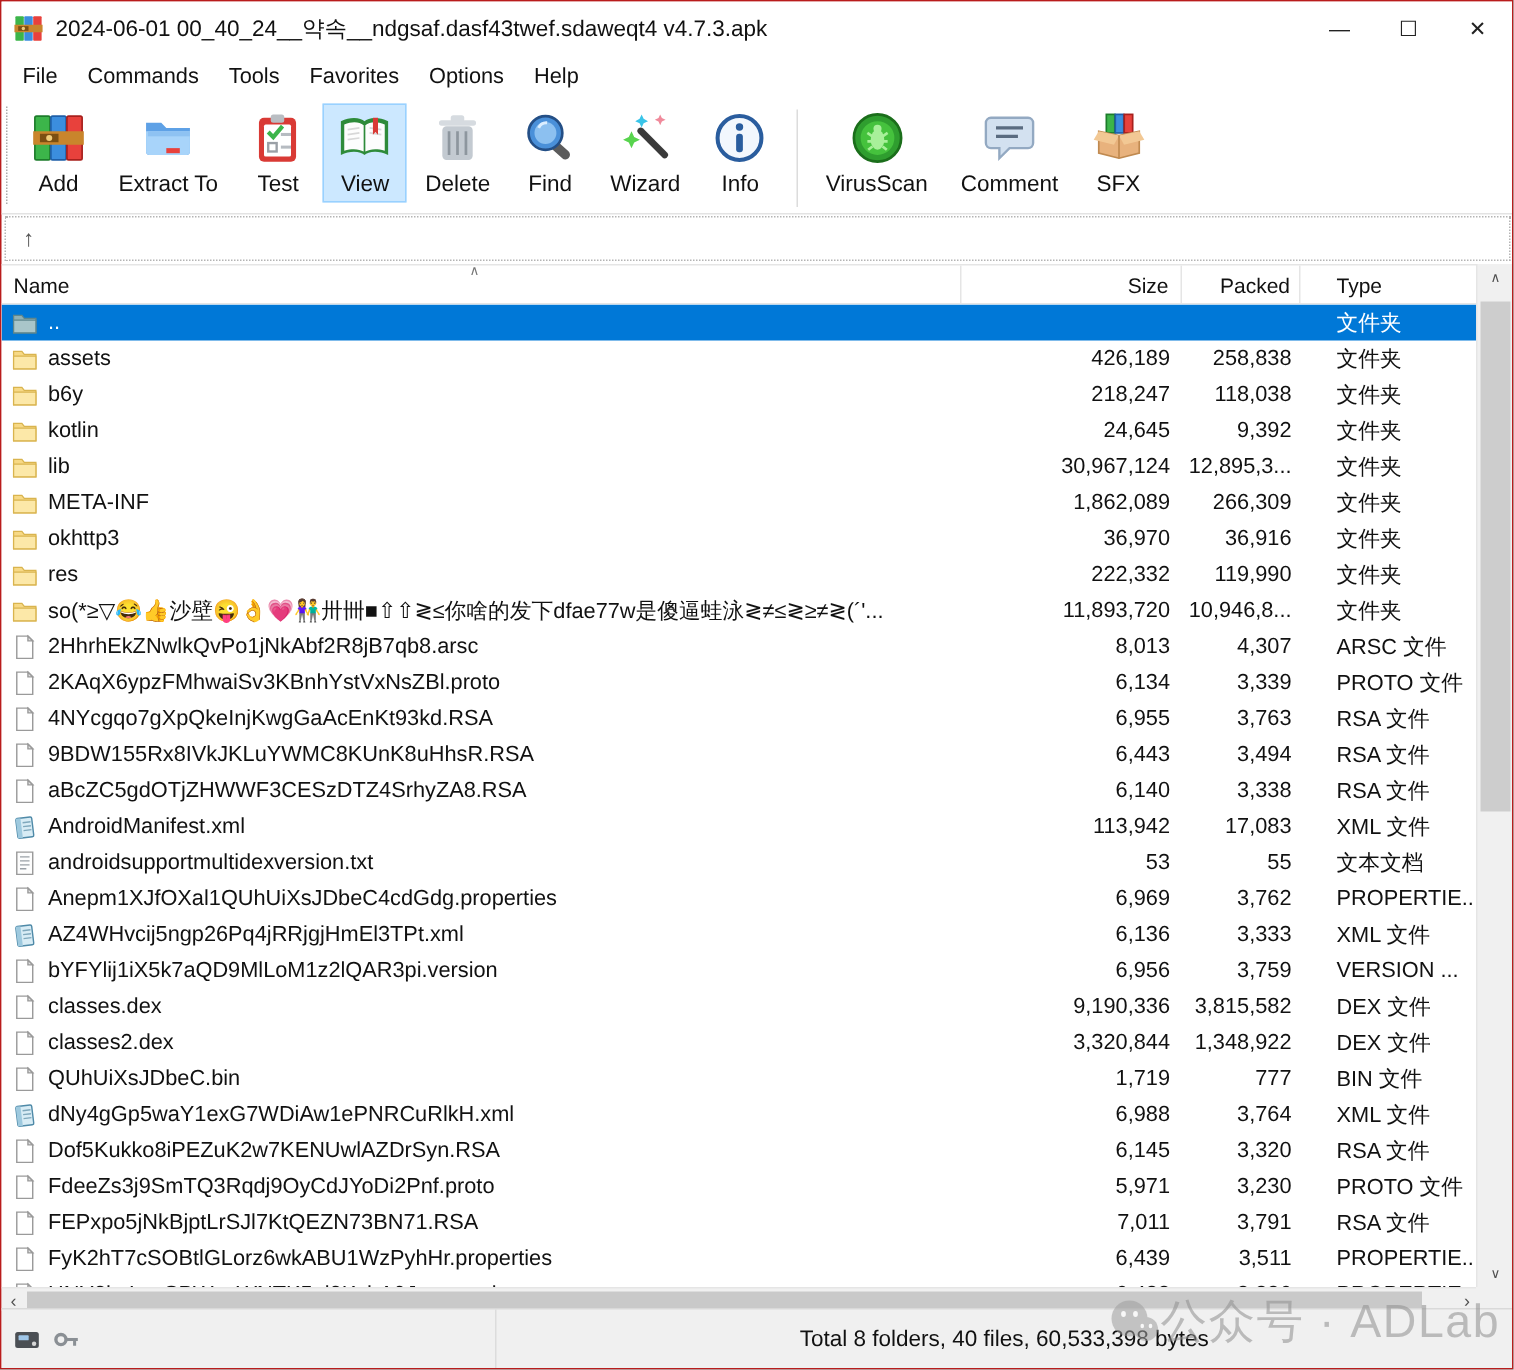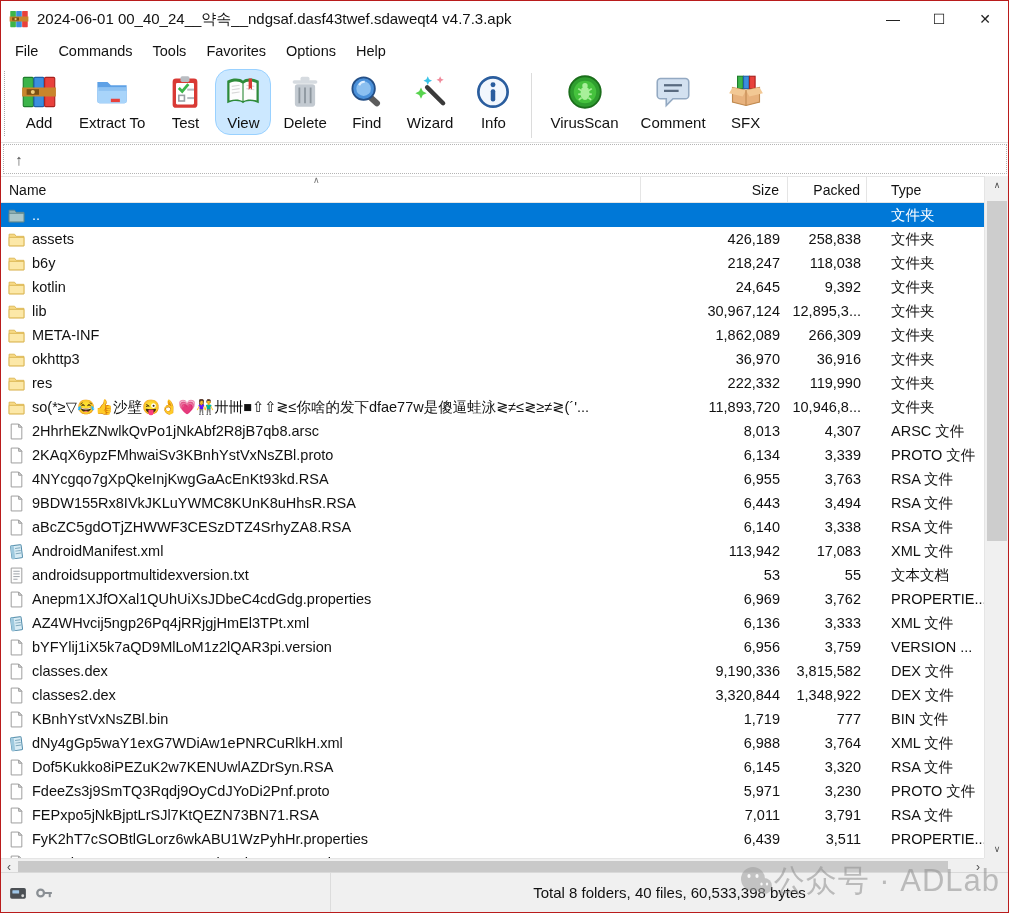--- a/index.html
+++ b/index.html
@@ -11,21 +11,21 @@
   .titlebar .title{font-size:15px;color:#111;white-space:nowrap;overflow:hidden;}
   .win-controls{position:absolute;right:0;top:0;height:36px;display:flex;}
   .win-btn{width:46px;height:36px;display:flex;align-items:center;justify-content:center;font-size:14px;color:#222;cursor:default;}
   
   .menubar{position:absolute;left:0;top:36px;width:100%;height:28px;display:flex;align-items:center;padding-left:4px;background:#fff;}
   .menu-item{padding:4px 10px;font-size:14.5px;color:#111;}
   
   .toolbar{position:absolute;left:0;top:64px;width:100%;height:78px;background:#fff;border-bottom:1px solid #e3e3e3;display:flex;align-items:flex-start;padding:4px 0 0 10px;}
   .toolbar::before{content:"";position:absolute;left:3px;top:6px;bottom:6px;border-left:1px dotted #aaa;}
   .tbtn{display:flex;flex-direction:column;align-items:center;padding:4px 9px 3px;border:1px solid transparent;margin-right:2px;}
-  .tbtn.active{background:var(--act-bg,#cce8ff);border-color:var(--act-bd,#99d1ff);border-radius:15px;}
+  .tbtn.active{background:var(--act-bg,#cce8ff);border-color:var(--act-bd,#99d1ff);}
   .tbtn .ticon{width:36px;height:36px;}
   .tbtn .ticon svg{width:36px;height:36px;}
   .tbtn .tlabel{font-size:15px;color:#111;margin-top:4px;white-space:nowrap;}
   .tsep{width:1px;background:#dcdcdc;margin:4px 8px;align-self:stretch;}
   
   .addressbar{position:absolute;left:2px;top:143px;width:1004px;height:30px;border:1px dotted #b4b4b4;display:flex;align-items:center;}
   .up-btn{width:30px;height:26px;border:none;background:transparent;font-size:15px;color:#555;display:flex;align-items:center;justify-content:center;}
   
   .hdr{position:absolute;left:0;top:175px;width:985px;height:27px;display:flex;background:#fff;border-top:1px solid #e5e5e5;border-bottom:1px solid #e5e5e5;font-size:14px;color:#111;}
   .hcell{display:flex;align-items:center;border-right:1px solid #e5e5e5;padding:0 8px;}
@@ -555,21 +555,21 @@
         <div class="c-type">DEX 文件</div>
       </div>
       <div class="row">
         <div class="c-name">
           <span class="ficon">
             <svg viewBox="0 0 16 16">
               <path d="M3 1h7l3 3v11H3z" fill="#fff" stroke="#9a9a9a" stroke-width="0.9"></path>
               <path d="M10 1l3 3h-3z" fill="#e2e2e2" stroke="#9a9a9a" stroke-width="0.9"></path>
             </svg>
           </span>
-          <span>KBnhYstVxNsZBl.bin</span>
+          <span>QUhUiXsJDbeC.bin</span>
         </div>
         <div class="c-size">1,719</div>
         <div class="c-packed">777</div>
         <div class="c-type">BIN 文件</div>
       </div>
       <div class="row">
         <div class="c-name">
           <span class="ficon">
             <svg viewBox="0 0 16 16">
               <g transform="rotate(-7 8 8)">

